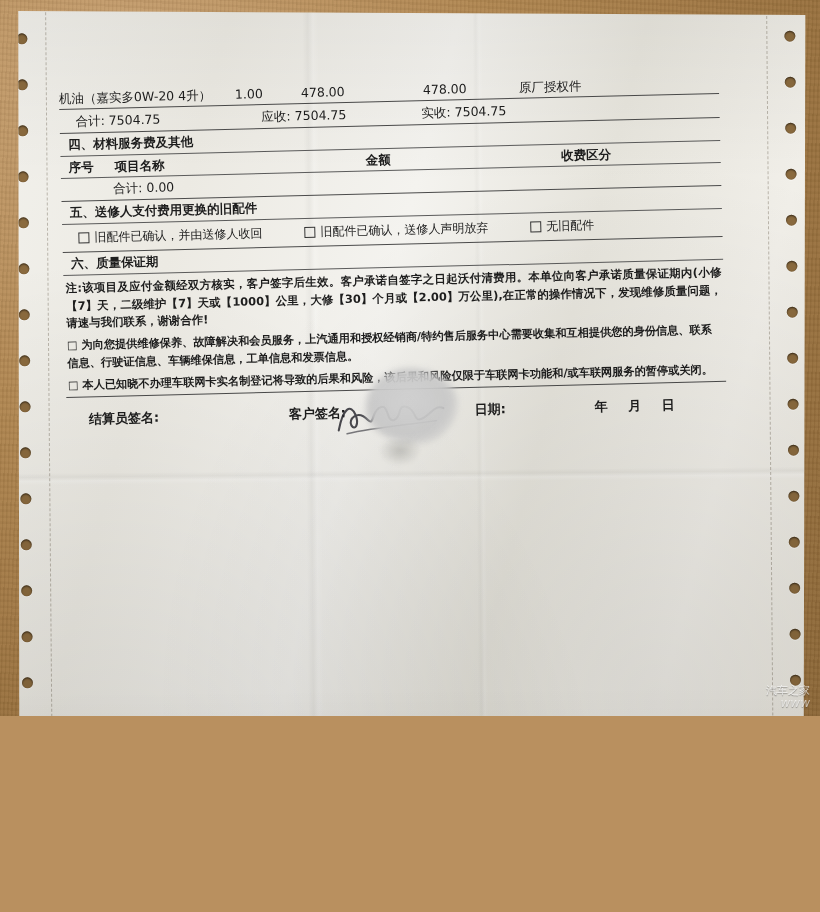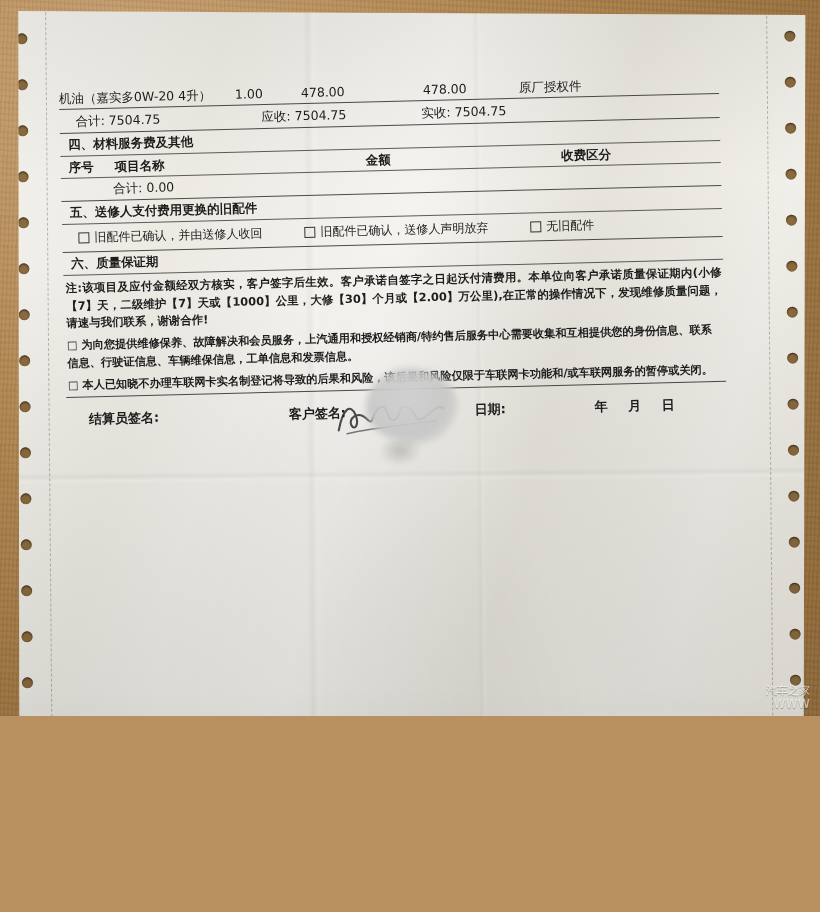--- a/index.html
+++ b/index.html
@@ -240,21 +240,21 @@
     position: absolute;
     right: 10px;
     bottom: 6px;
     color: rgba(255,255,255,0.72);
     font-size: 11px;
     line-height: 13px;
     text-align: right;
     text-shadow: 0 1px 1px rgba(0,0,0,.35);
     font-family: "DejaVu Sans", sans-serif;
   }
-  #watermark .wm-sub { font-size: 15px; opacity: .85; }
+  #watermark .wm-sub { font-size: 12px; opacity: .85; font-style: italic; }
 </style>
 </head>
 <body>
 
 <div id="scene">
 
   <div id="paper">
 
     <div class="fold" style="left:300px; top:0; width:16px; height:100%; opacity:.55;"></div>
     <div class="fold" style="left:470px; top:0; width:10px; height:100%; opacity:.4;"></div>

